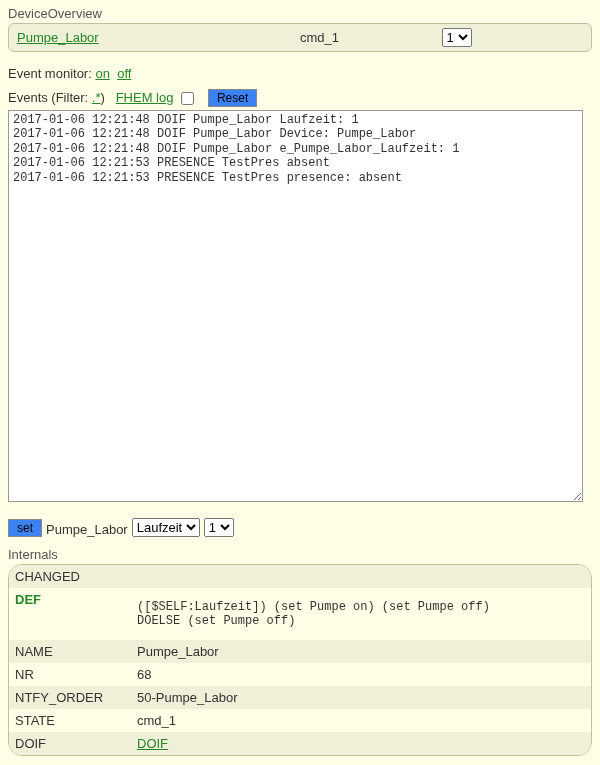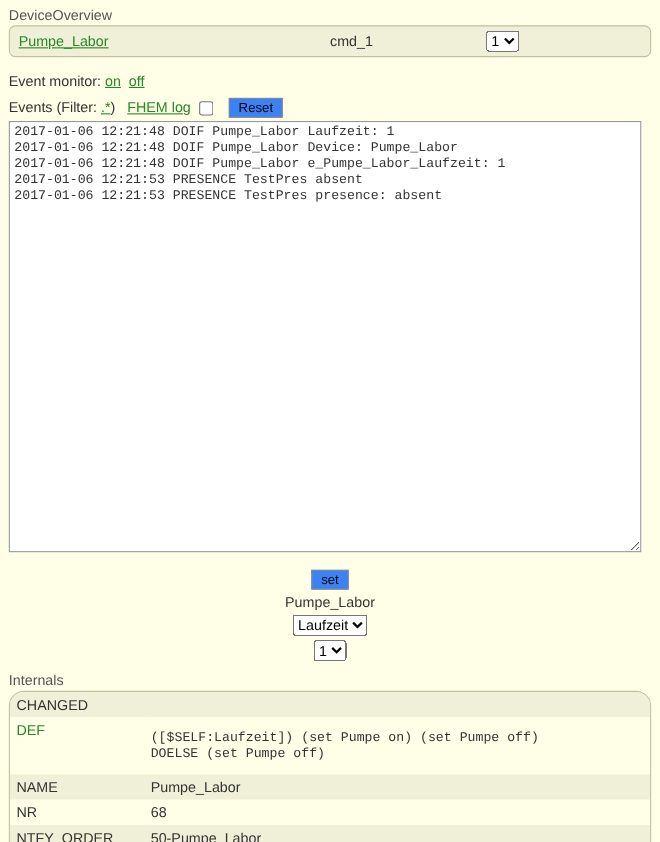--- a/index.html
+++ b/index.html
@@ -52,23 +52,22 @@
     box-sizing: border-box;
     overflow: auto;
     white-space: pre;
     line-height: 1.2;
     resize: both;
   }
   .set-row {
     margin-top: 16px;
     margin-bottom: 10px;
     display: flex;
-    align-items: center;
+    align-items: flex-end;
     gap: 4px;
-    flex-direction: column;
   }
   .internals-table {
     width: 100%;
     border-collapse: separate;
     border-spacing: 0;
     border: 1px solid #c0c0a0;
     border-radius: 14px;
     overflow: hidden;
     background: #FFFFE7;
   }
@@ -77,21 +76,21 @@
     vertical-align: top;
   }
   .internals-table tr:nth-child(odd) { background: #F0F0D8; }
   .internals-table tr:nth-child(even) { background: #FFFFE7; }
   .def-cell {
     font-family: Liberation Mono, monospace;
     font-size: 12px;
     padding-top: 12px !important;
     padding-bottom: 12px !important;
   }
-  .def-label { color: #278727; font-weight: normal; }
+  .def-label { color: #278727; font-weight: bold; }
 </style>
 </head>
 <body>
 
 <div class="section-title">DeviceOverview</div>
 <div class="overview-row">
   <div class="overview-name">
     <a href="#">Pumpe_Labor</a>
   </div>
   <div class="overview-state">cmd_1</div>

